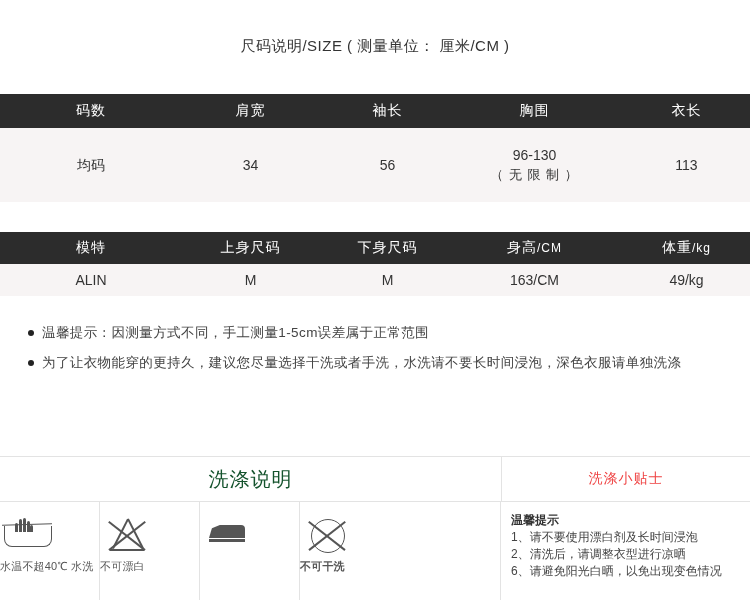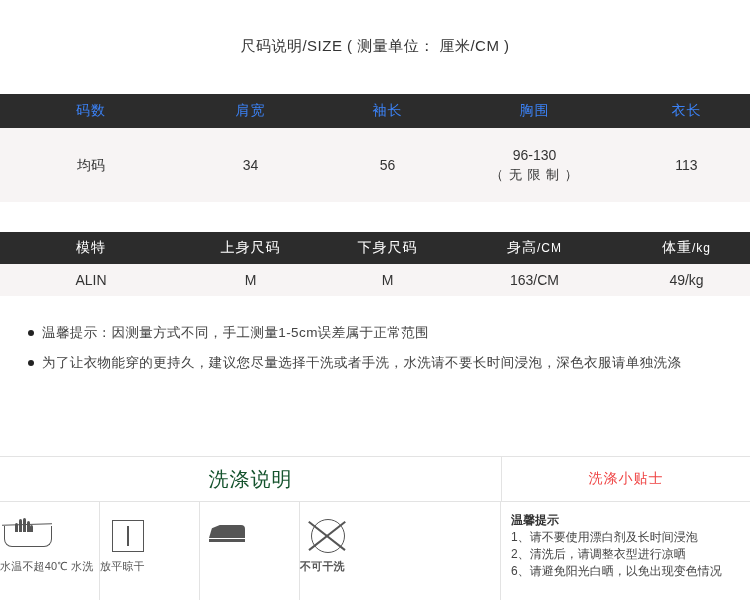--- a/index.html
+++ b/index.html
@@ -29,21 +29,21 @@
 
   
   .size-table {
     margin-top: 38px;
     width: 750px;
     border-collapse: collapse;
     table-layout: fixed;
   }
   .size-table th {
     background: #2c2c2c;
-    color: #3b82f6;
+    color: #ffffff;
     font-weight: normal;
     font-size: 14px;
     height: 32px;
     vertical-align: middle;
     letter-spacing: 1px;
   }
   .size-table td {
     background: #f7f4f4;
     color: #333333;
     font-size: 14px;
@@ -408,29 +408,34 @@
                 <i></i>
                 <i></i>
                 <i></i>
               </div>
             <div class="basin"></div>
             <div class="basin-lip"></div>
           </div>
           <div class="icon-cap">水温不超40℃  水洗</div>
         </div>
 
-
         <div class="icon-cell">
           <div class="icon-art">
-            <div class="square">
-                <div class="bar"></div>
+            <div class="tri-outline">
+              <div class="tri-side l"></div>
+              <div class="tri-side r"></div>
+            </div>
+            <div class="cross">
+                <span class="a"></span>
+                <span class="b"></span>
               </div>
           </div>
-          <div class="icon-cap">放平晾干</div>
+          <div class="icon-cap">不可漂白</div>
         </div>
+
 
         <div class="icon-cell">
           <div class="icon-art">
             <div class="iron">
               <div class="body"></div>
               <div class="base"></div>
             </div>
           </div>
         </div>
 

